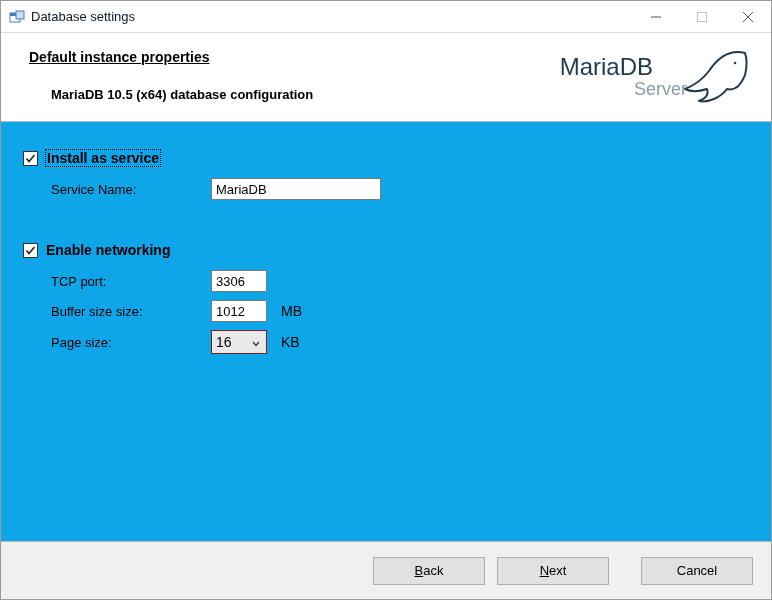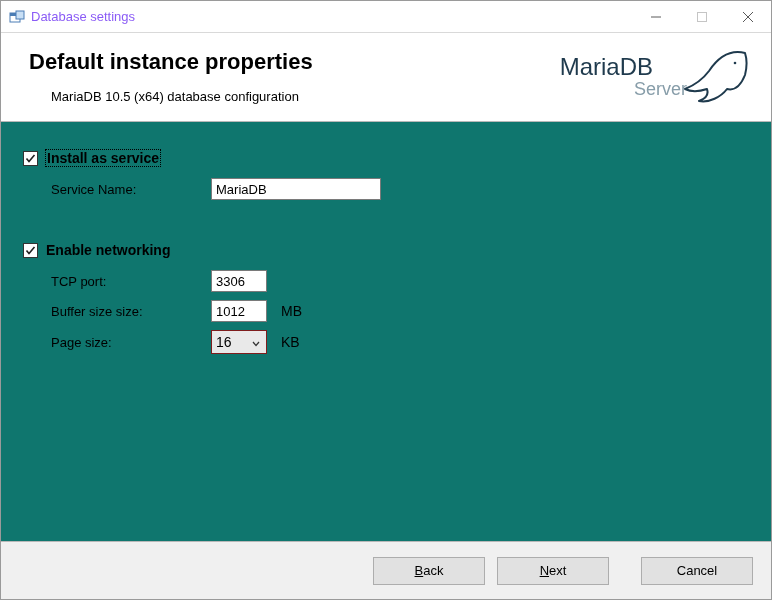--- a/index.html
+++ b/index.html
@@ -1,31 +1,31 @@
 <!DOCTYPE html>
 <html><head>
 <meta charset="utf-8">
 <style>
   * { box-sizing: border-box; }
   html, body { margin:0; padding:0; font-family: "Segoe UI", Tahoma, sans-serif; font-size:13px; color:#000; background:#fff; }
   .window { width:772px; height:600px; border:1px solid #9a9a9a; display:flex; flex-direction:column; background:#fff; }
   .titlebar { height:32px; display:flex; align-items:center; border-bottom:1px solid #d9d9d9; }
   .title-icon { width:16px; height:16px; margin:0 6px 0 8px; position:relative; display:inline-block; }
-  .title-text { font-size:13px; color:#8b5cf6; flex:0 0 auto; }
+  .title-text { font-size:13px; color:#0f172a; flex:0 0 auto; }
   .title-spacer { flex:1; }
   .win-controls { display:flex; height:100%; }
   .win-btn { width:46px; height:100%; display:flex; align-items:center; justify-content:center; color:#8a8a8a; font-size:14px; }
   .win-btn svg { stroke:#5a5a5a; }
   .win-btn.disabled svg { stroke:#c5c5c5; }
   .header { padding:14px 22px 12px 28px; display:flex; align-items:flex-start; border-bottom:1px solid #b8b8b8; background:#fff; }
   .header-left { flex:1; }
-  .header-title { font-weight:bold; font-size:22px; margin:2px 0 14px 0; }
-  .header-sub { font-size:13px; margin-left:22px; }
+  .header-title { font-weight:bold; font-size:14px; margin:2px 0 22px 0;text-decoration:underline; }
+  .header-sub { font-size:13px; margin-left:22px;font-weight:bold; }
   .logo { width:190px; height:62px; display:flex; align-items:center; justify-content:flex-end; }
-  .content { flex:1; padding:28px 22px 10px 22px; background:#0f766e; }
+  .content { flex:1; padding:28px 22px 10px 22px; background:#0ea5e9; }
   .check-row { display:flex; align-items:center; margin-bottom:12px; }
   .checkbox { width:15px; height:15px; border:1px solid #333; background:#fff; margin-right:8px; display:inline-flex; align-items:center; justify-content:center; }
   .checkbox svg { display:block; }
   .check-label { font-weight:bold; font-size:14px; }
   .dotted { outline:1px dotted #000; outline-offset:0px; padding:0 1px; }
   .indent { margin-left:28px; }
   .field-row { display:flex; align-items:center; margin:8px 0; }
   .field-label { width:160px; font-size:13px; }
   .text-input { border:1px solid #7a7a7a; background:#fff; font-size:13px; padding:2px 4px; height:22px; }
   .w-name { width:170px; }

